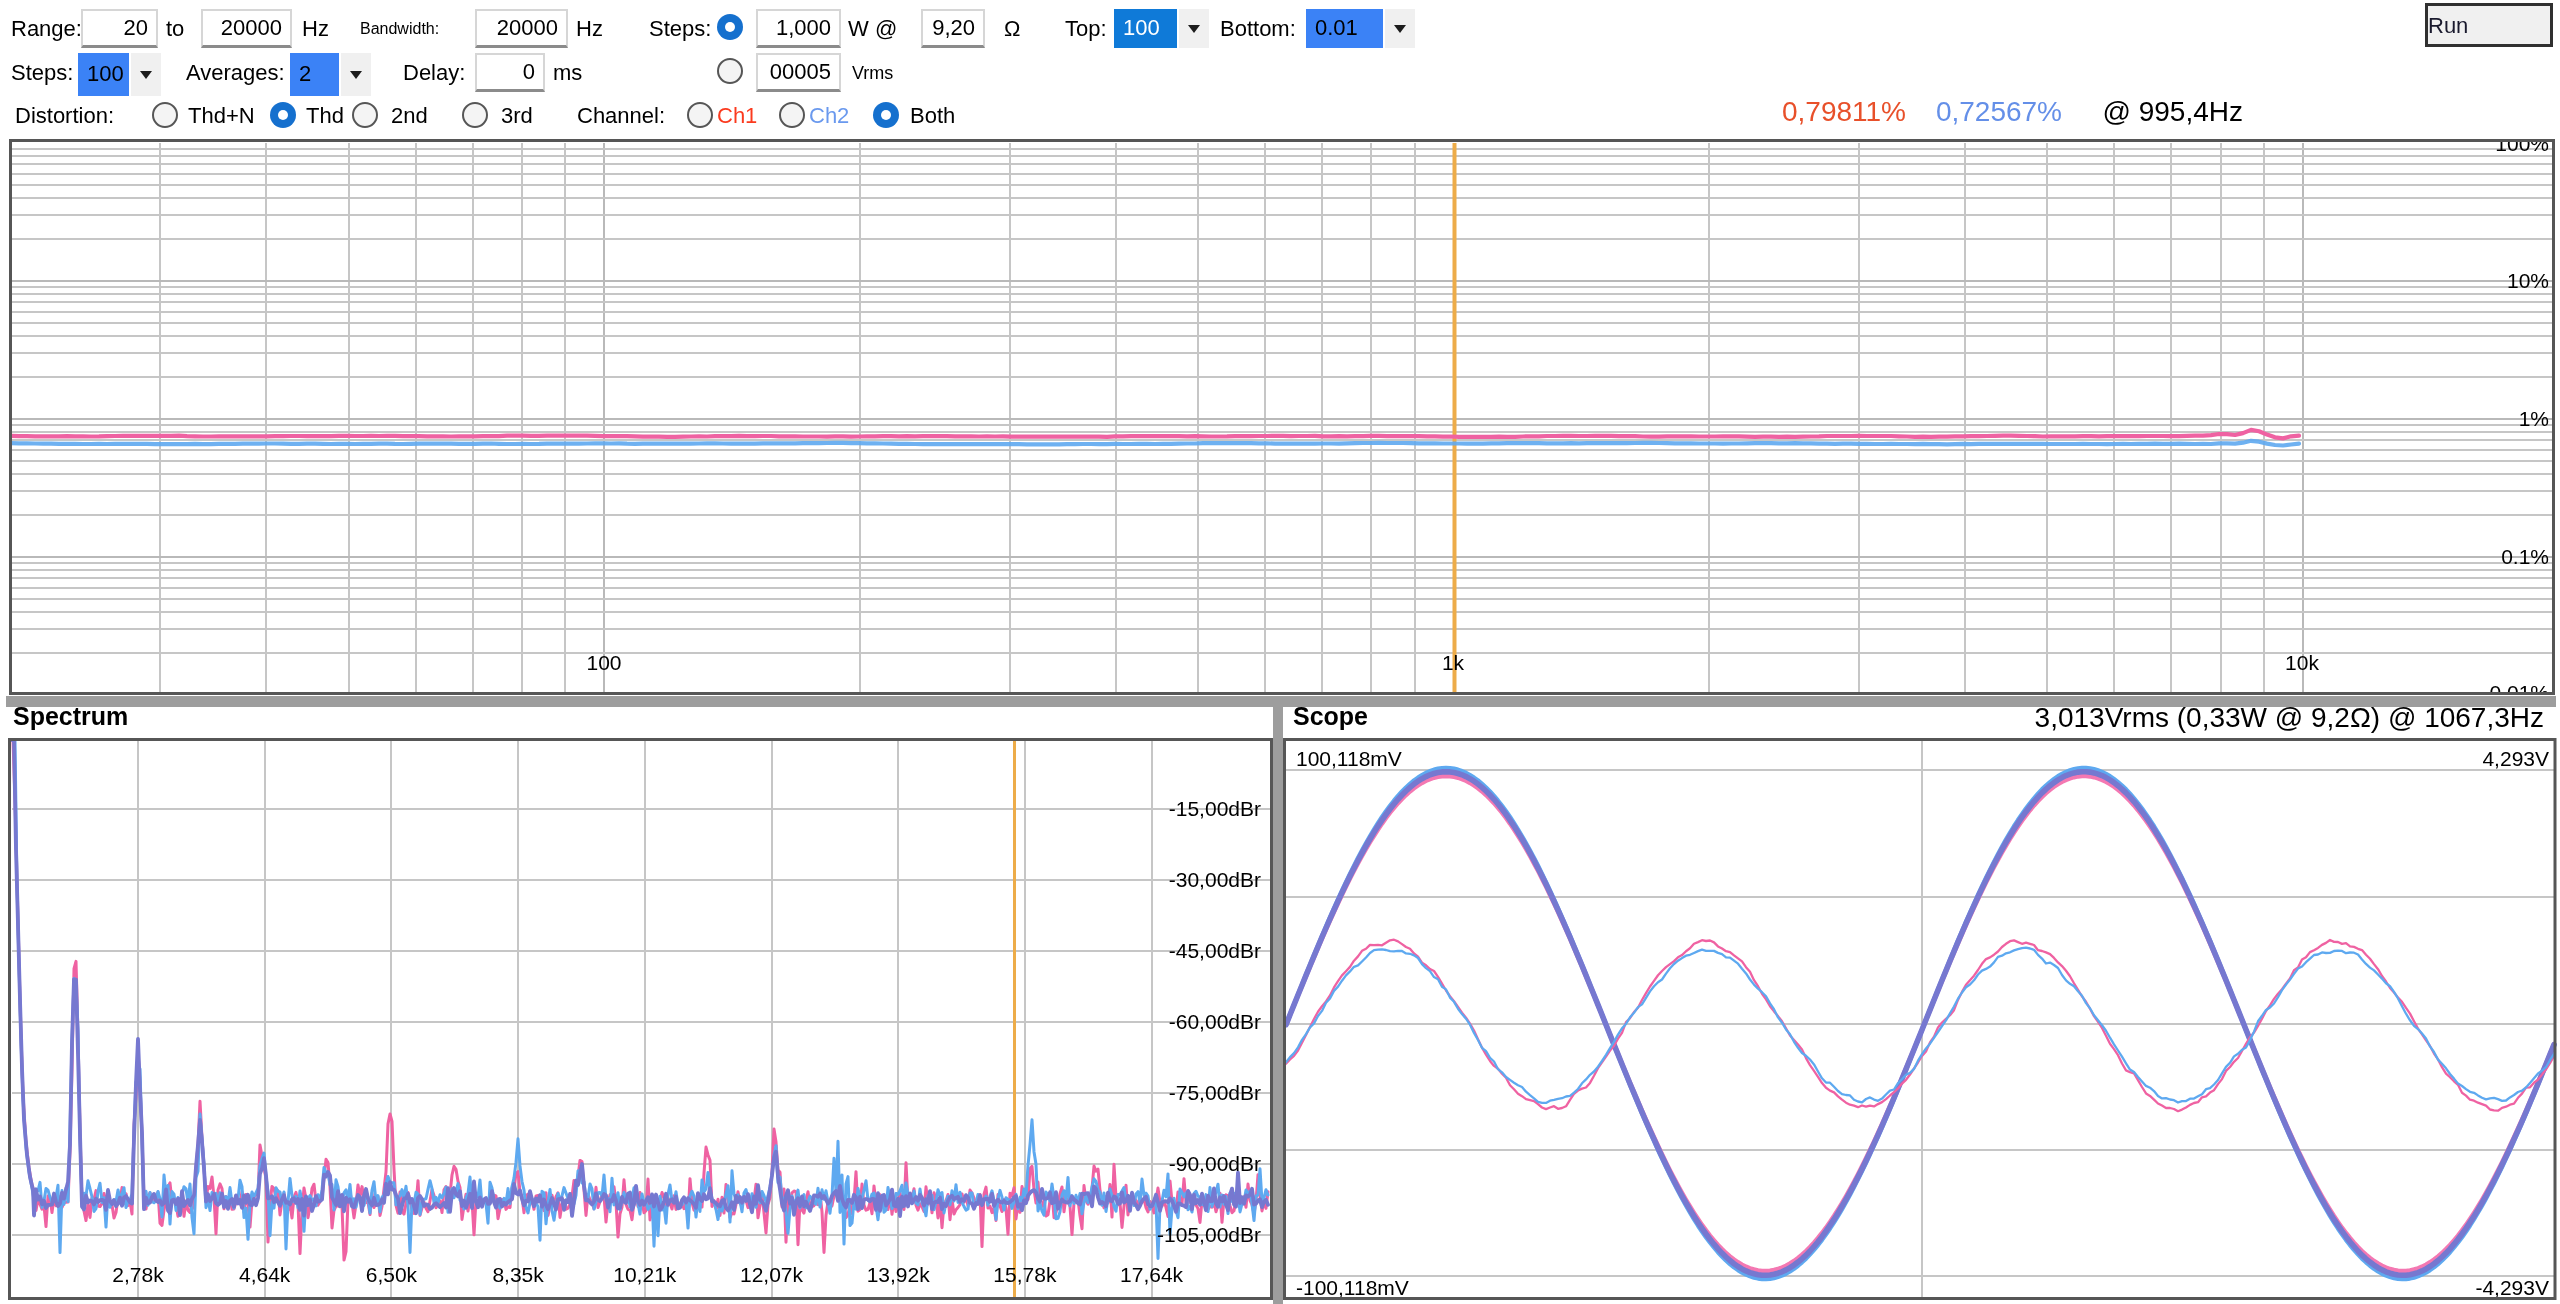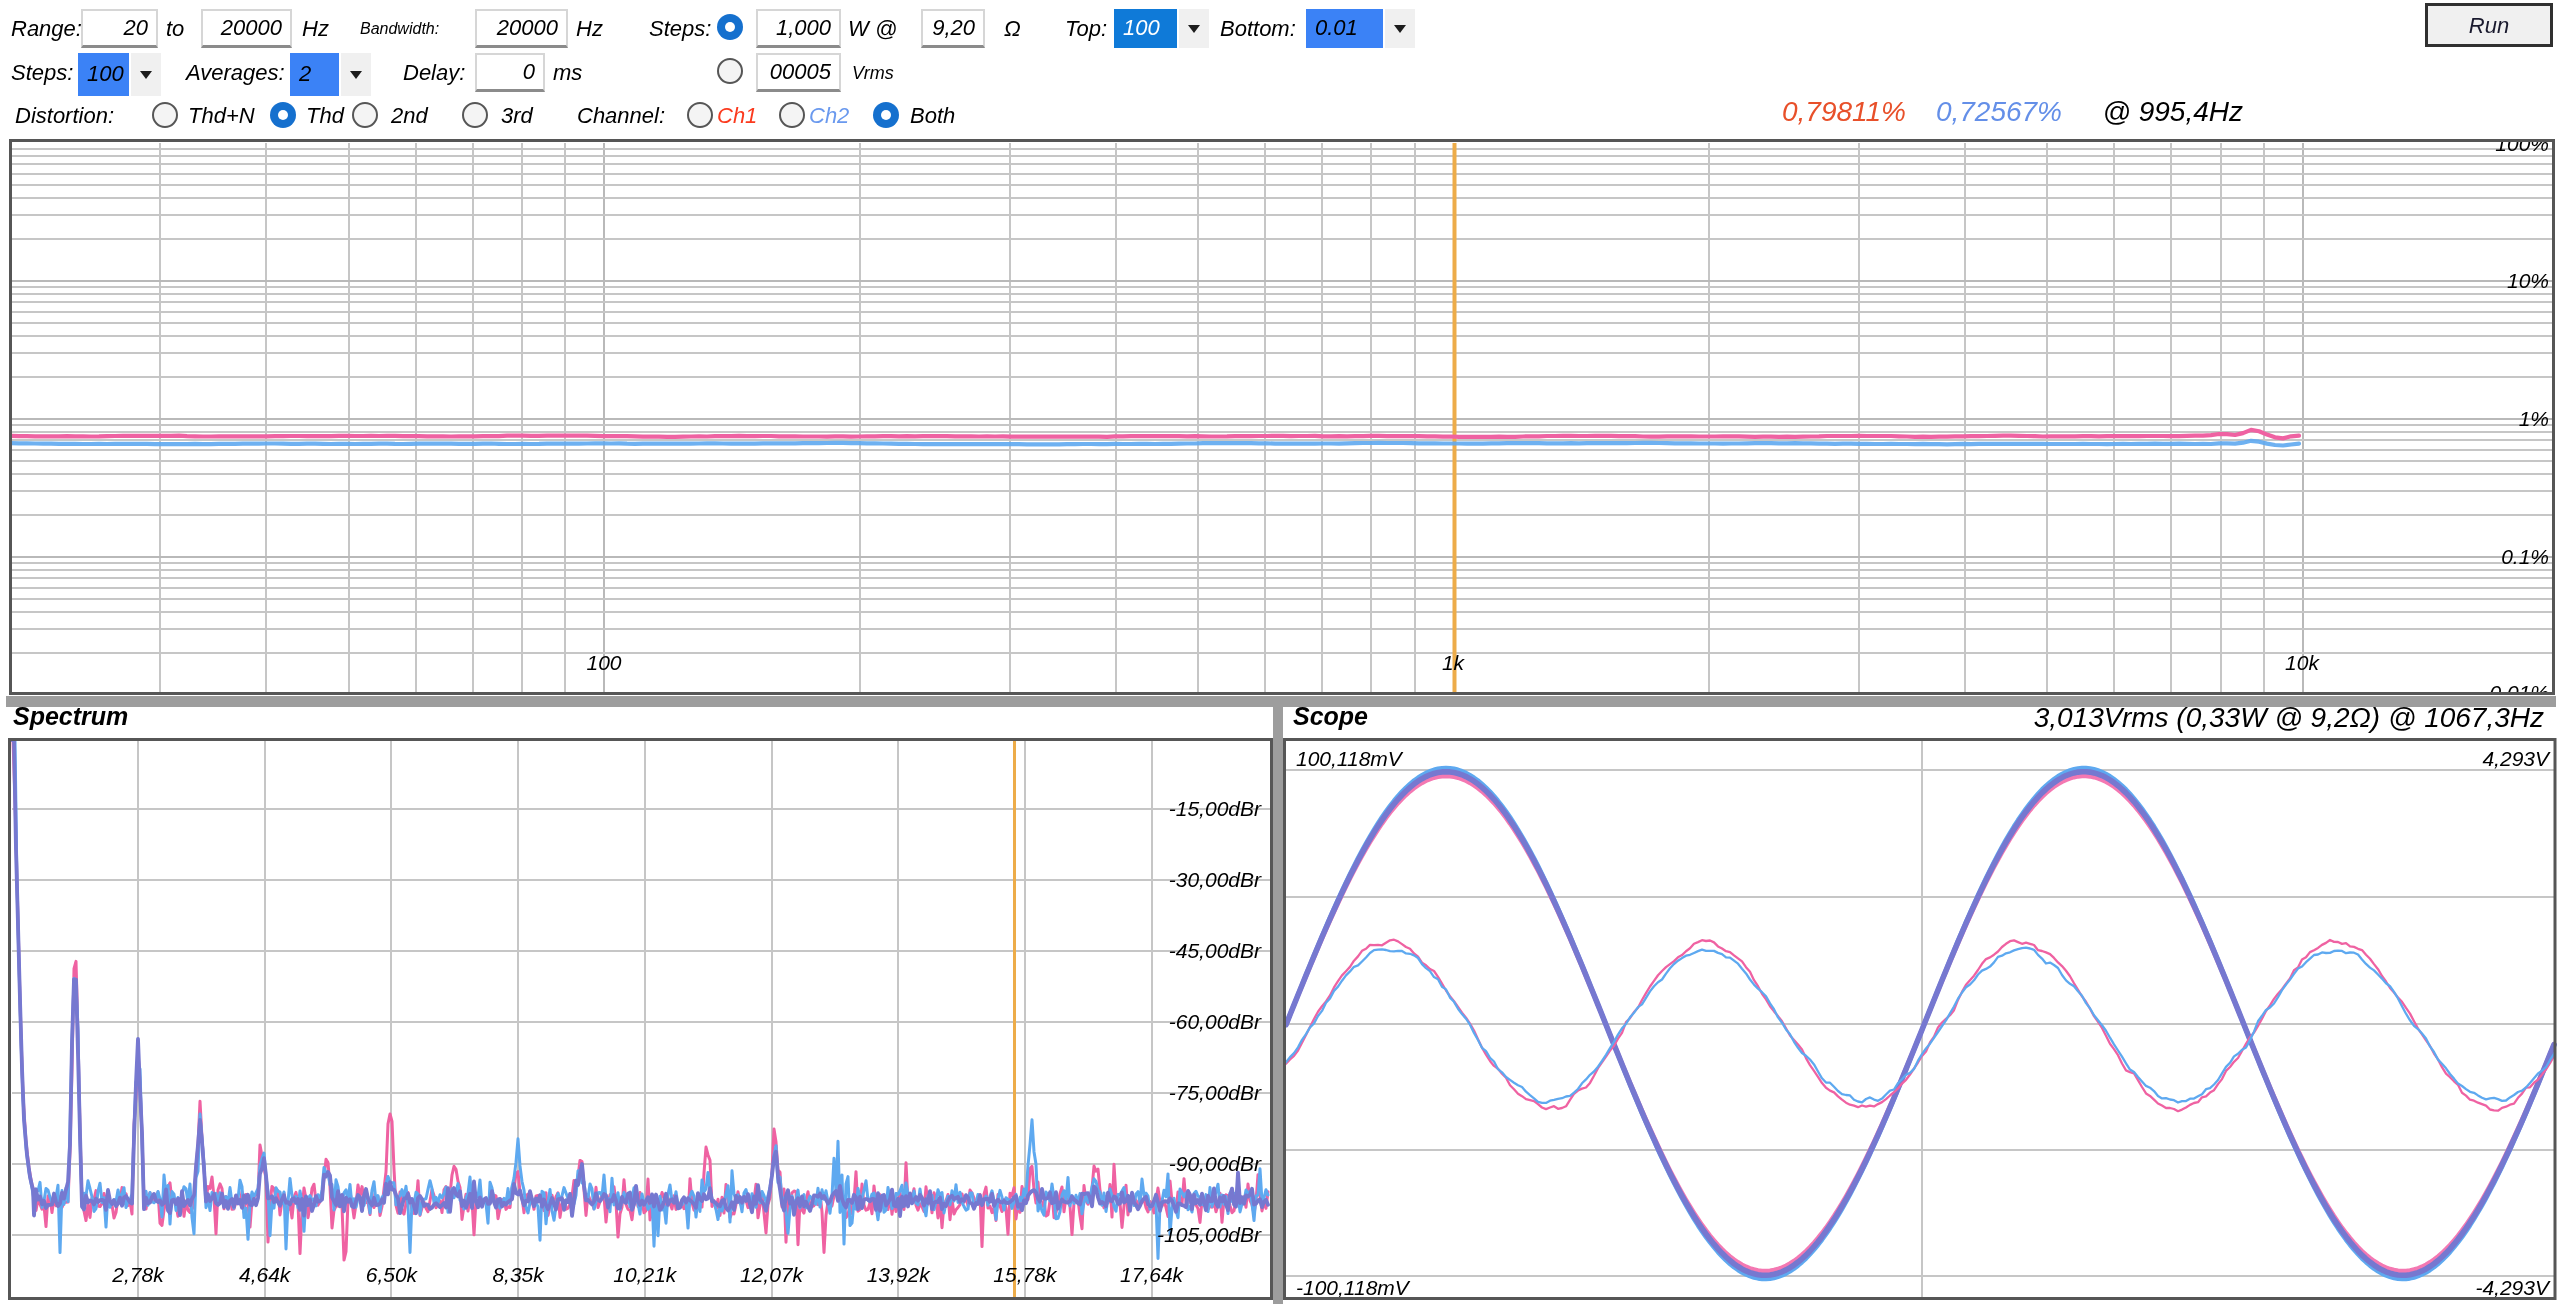--- a/index.html
+++ b/index.html
@@ -1,33 +1,33 @@
 <!DOCTYPE html>
 <html><head><meta charset="utf-8"><style>
 html,body{margin:0;padding:0;width:2560px;height:1304px;background:#fff;overflow:hidden;
  font-family:"Liberation Sans",sans-serif;}
-#page{position:relative;width:2252px;height:1304px;font-style:italic;}
+#page{position:relative;width:2252px;height:1304px;}
 .lbl{position:absolute;white-space:nowrap;line-height:26px;}
 .tb{position:absolute;height:39px;box-sizing:border-box;background:#fff;
  border:2px solid #d6d6d6;border-bottom:3px solid #8b8b8b;
  font-size:22px;text-align:right;padding:0 8px 0 0;line-height:33px;color:#000;}
 .cbf{position:absolute;height:43px;box-sizing:border-box;background:#3b82f6;font-size:22px;
  color:#000;padding-left:9px;line-height:42px;}
 .cbf.sel{background:#0f7ad8;color:#fff;}
 .cba{position:absolute;width:30px;box-sizing:border-box;background:#f0f0f0;
  display:flex;align-items:center;justify-content:center;}
 .cba::after{content:"";display:block;width:0;height:0;margin-top:7px;
  border:6px solid transparent;border-top:8px solid #1c1c1c;}
 .rad{position:absolute;width:26px;height:26px;border-radius:50%;border:2px solid #565656;
  background:#f4f4f4;box-sizing:border-box;}
 .radS{position:absolute;width:26px;height:26px;border-radius:50%;background:#1570ce;}
 .radS div{position:absolute;left:8px;top:8px;width:10px;height:10px;border-radius:50%;
  background:#fff;}
 #runbtn{position:absolute;left:2425px;top:3px;width:128px;height:44px;background:#f0f0f0;
- border:3px solid #303030;box-sizing:border-box;text-align:center;font-size:22px;
+ border:3px solid #303030;box-sizing:border-box;font-size:22px;
  padding-top:7px;color:#1a1a2e;}
 .ro{position:absolute;top:96px;font-size:28px;white-space:nowrap;}
 svg text{font-family:"Liberation Sans",sans-serif;}
 </style></head>
 <body>
 <div id="page">
 <div class="lbl" style="left:11px;top:16px;font-size:22px;color:#000">Range:</div>
 <div class="tb" style="left:81px;top:9px;width:77px">20</div>
 <div class="lbl" style="left:166px;top:16px;font-size:22px;color:#000">to</div>
 <div class="tb" style="left:201px;top:9px;width:91px">20000</div>

